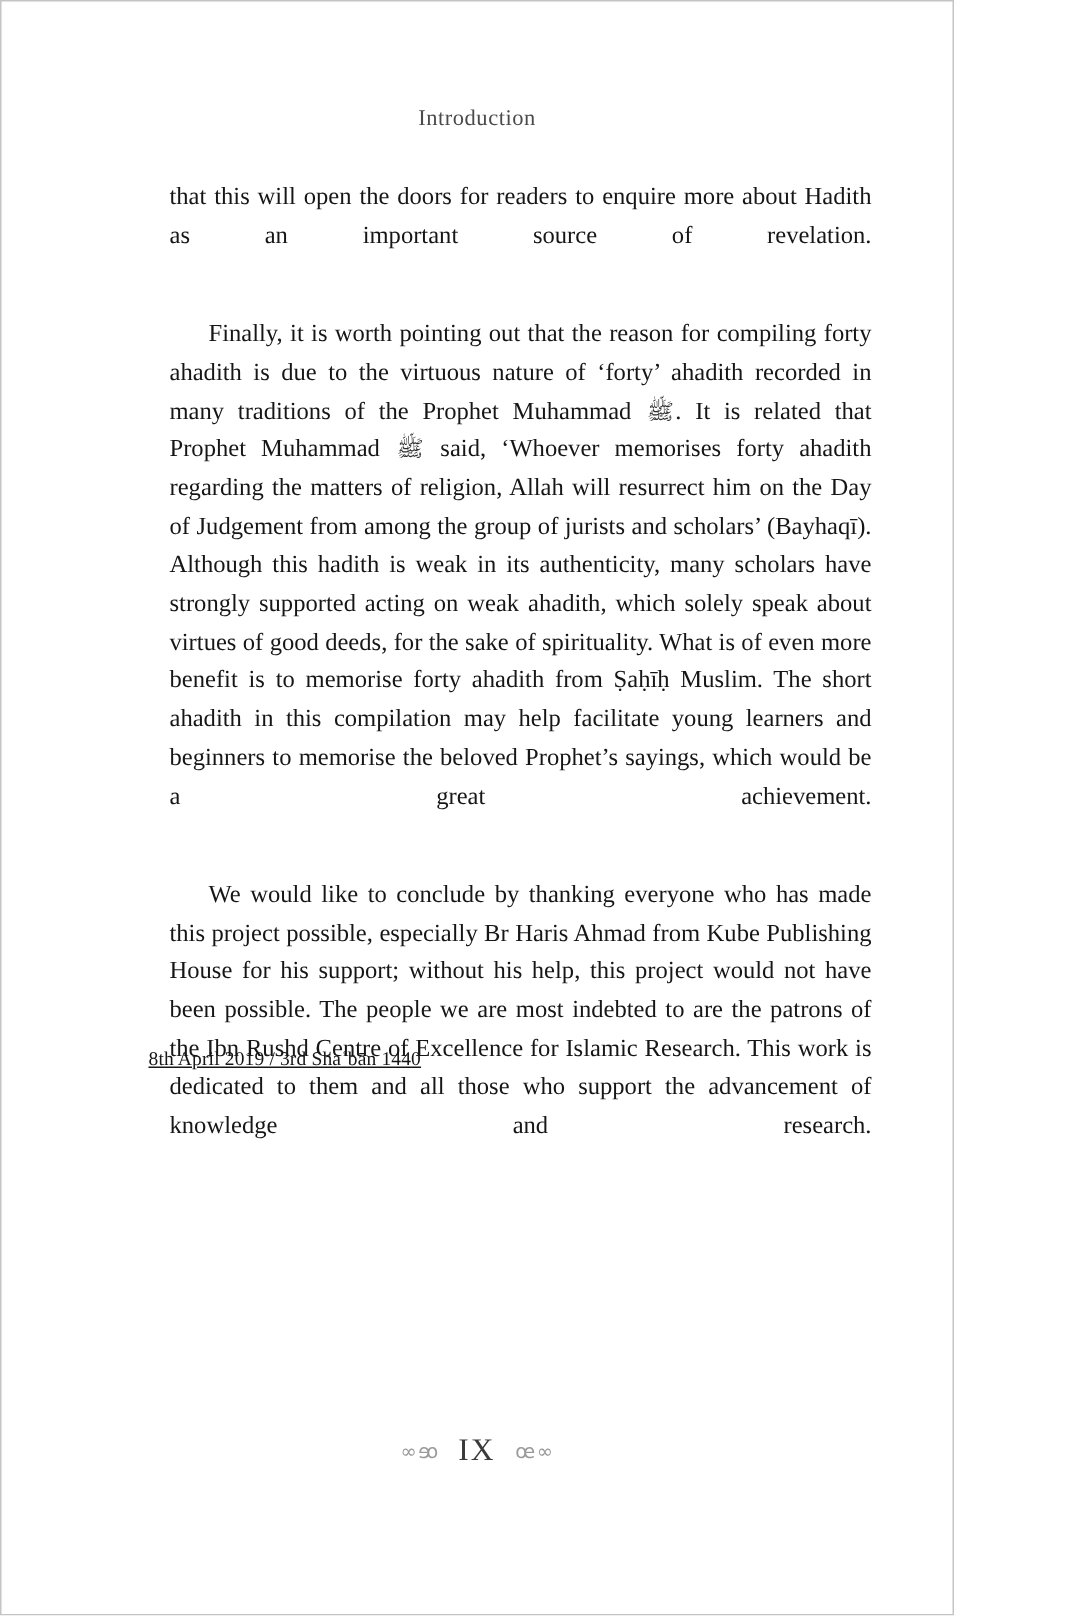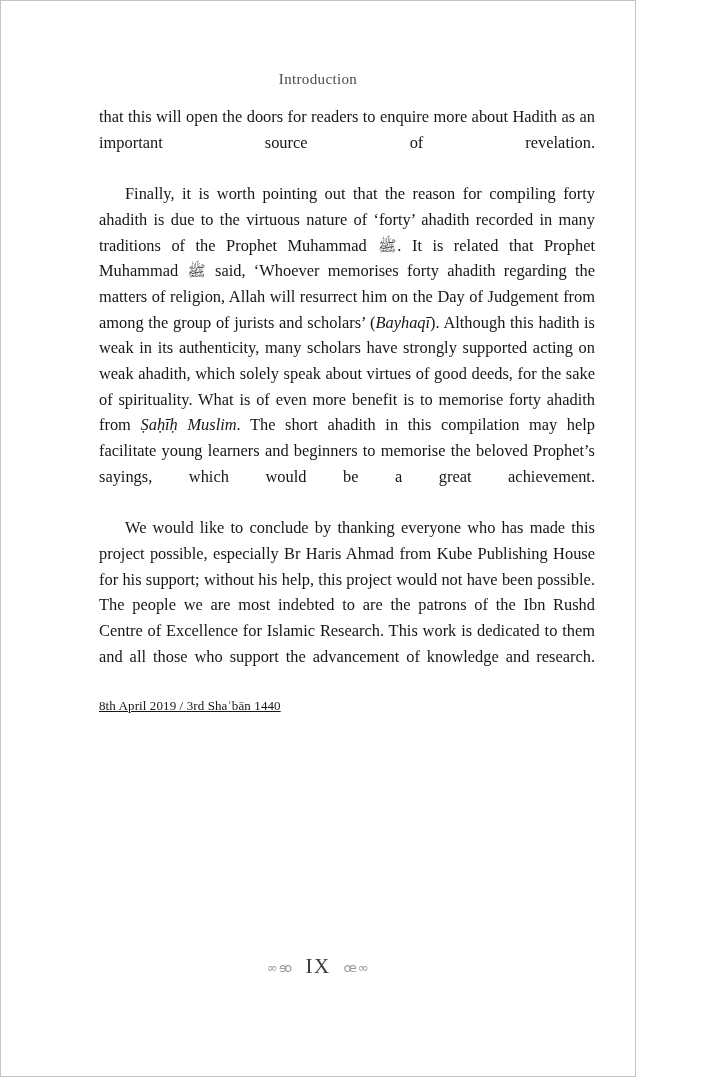--- a/index.html
+++ b/index.html
@@ -36,21 +36,21 @@
 
   
   .textblock {
     position: absolute;
     top: 103px;
     left: 98px;
     width: 496px;
   }
 
   p.body {
-    margin: 0;
+    margin: 14px;
     font-size: 16.4px;
     line-height: 25.7px;
     text-align: justify;
     text-justify: inter-word;
     -webkit-hyphens: none;
     hyphens: none;
     word-spacing: 0.1px;
   }
 
   p.body.indent {
@@ -58,21 +58,20 @@
   }
 
   
   p.body::after {
     content: "";
     display: inline-block;
     width: 100%;
   }
 
   .ital {
-    font-style: italic;
   }
 
   
   .saw {
     font-family: "DejaVu Sans", "Liberation Sans", sans-serif;
     font-size: 15px;
     line-height: 0;
     color: #2b2b2b;
     padding: 0 1px;
   }

